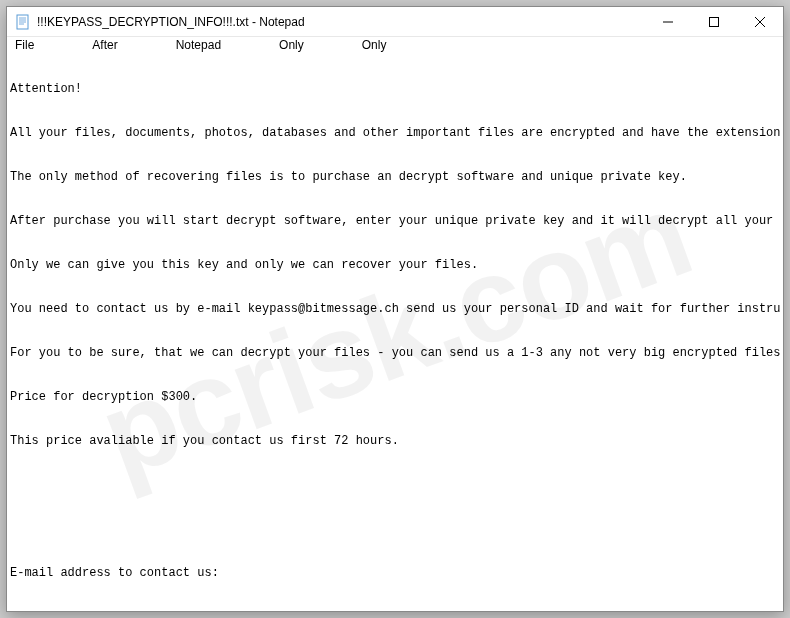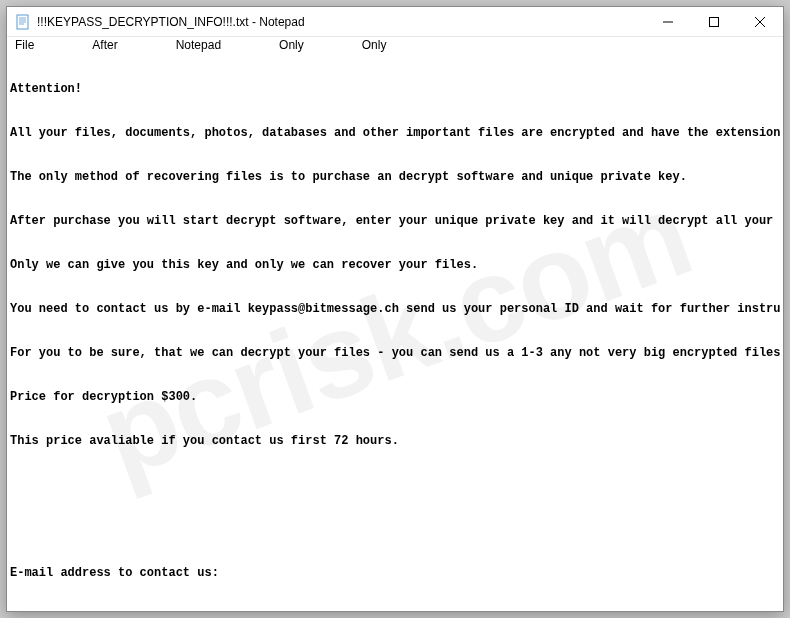--- a/index.html
+++ b/index.html
@@ -88,21 +88,21 @@
       position: relative;
     }
     .editor-text {
       font-family: Consolas, "Courier New", monospace;
       font-size: 12px;
       line-height: 22px;
       white-space: pre;
       color: #000;
       overflow: hidden;
     }
-    .editor-text .line { display: block; font-weight: bold; }
+    .editor-text .line { display: block; }
     .watermark {
       position: absolute;
       inset: 0;
       pointer-events: none;
       display: flex;
       align-items: center;
       justify-content: center;
       overflow: hidden;
     }
     .watermark-text {

